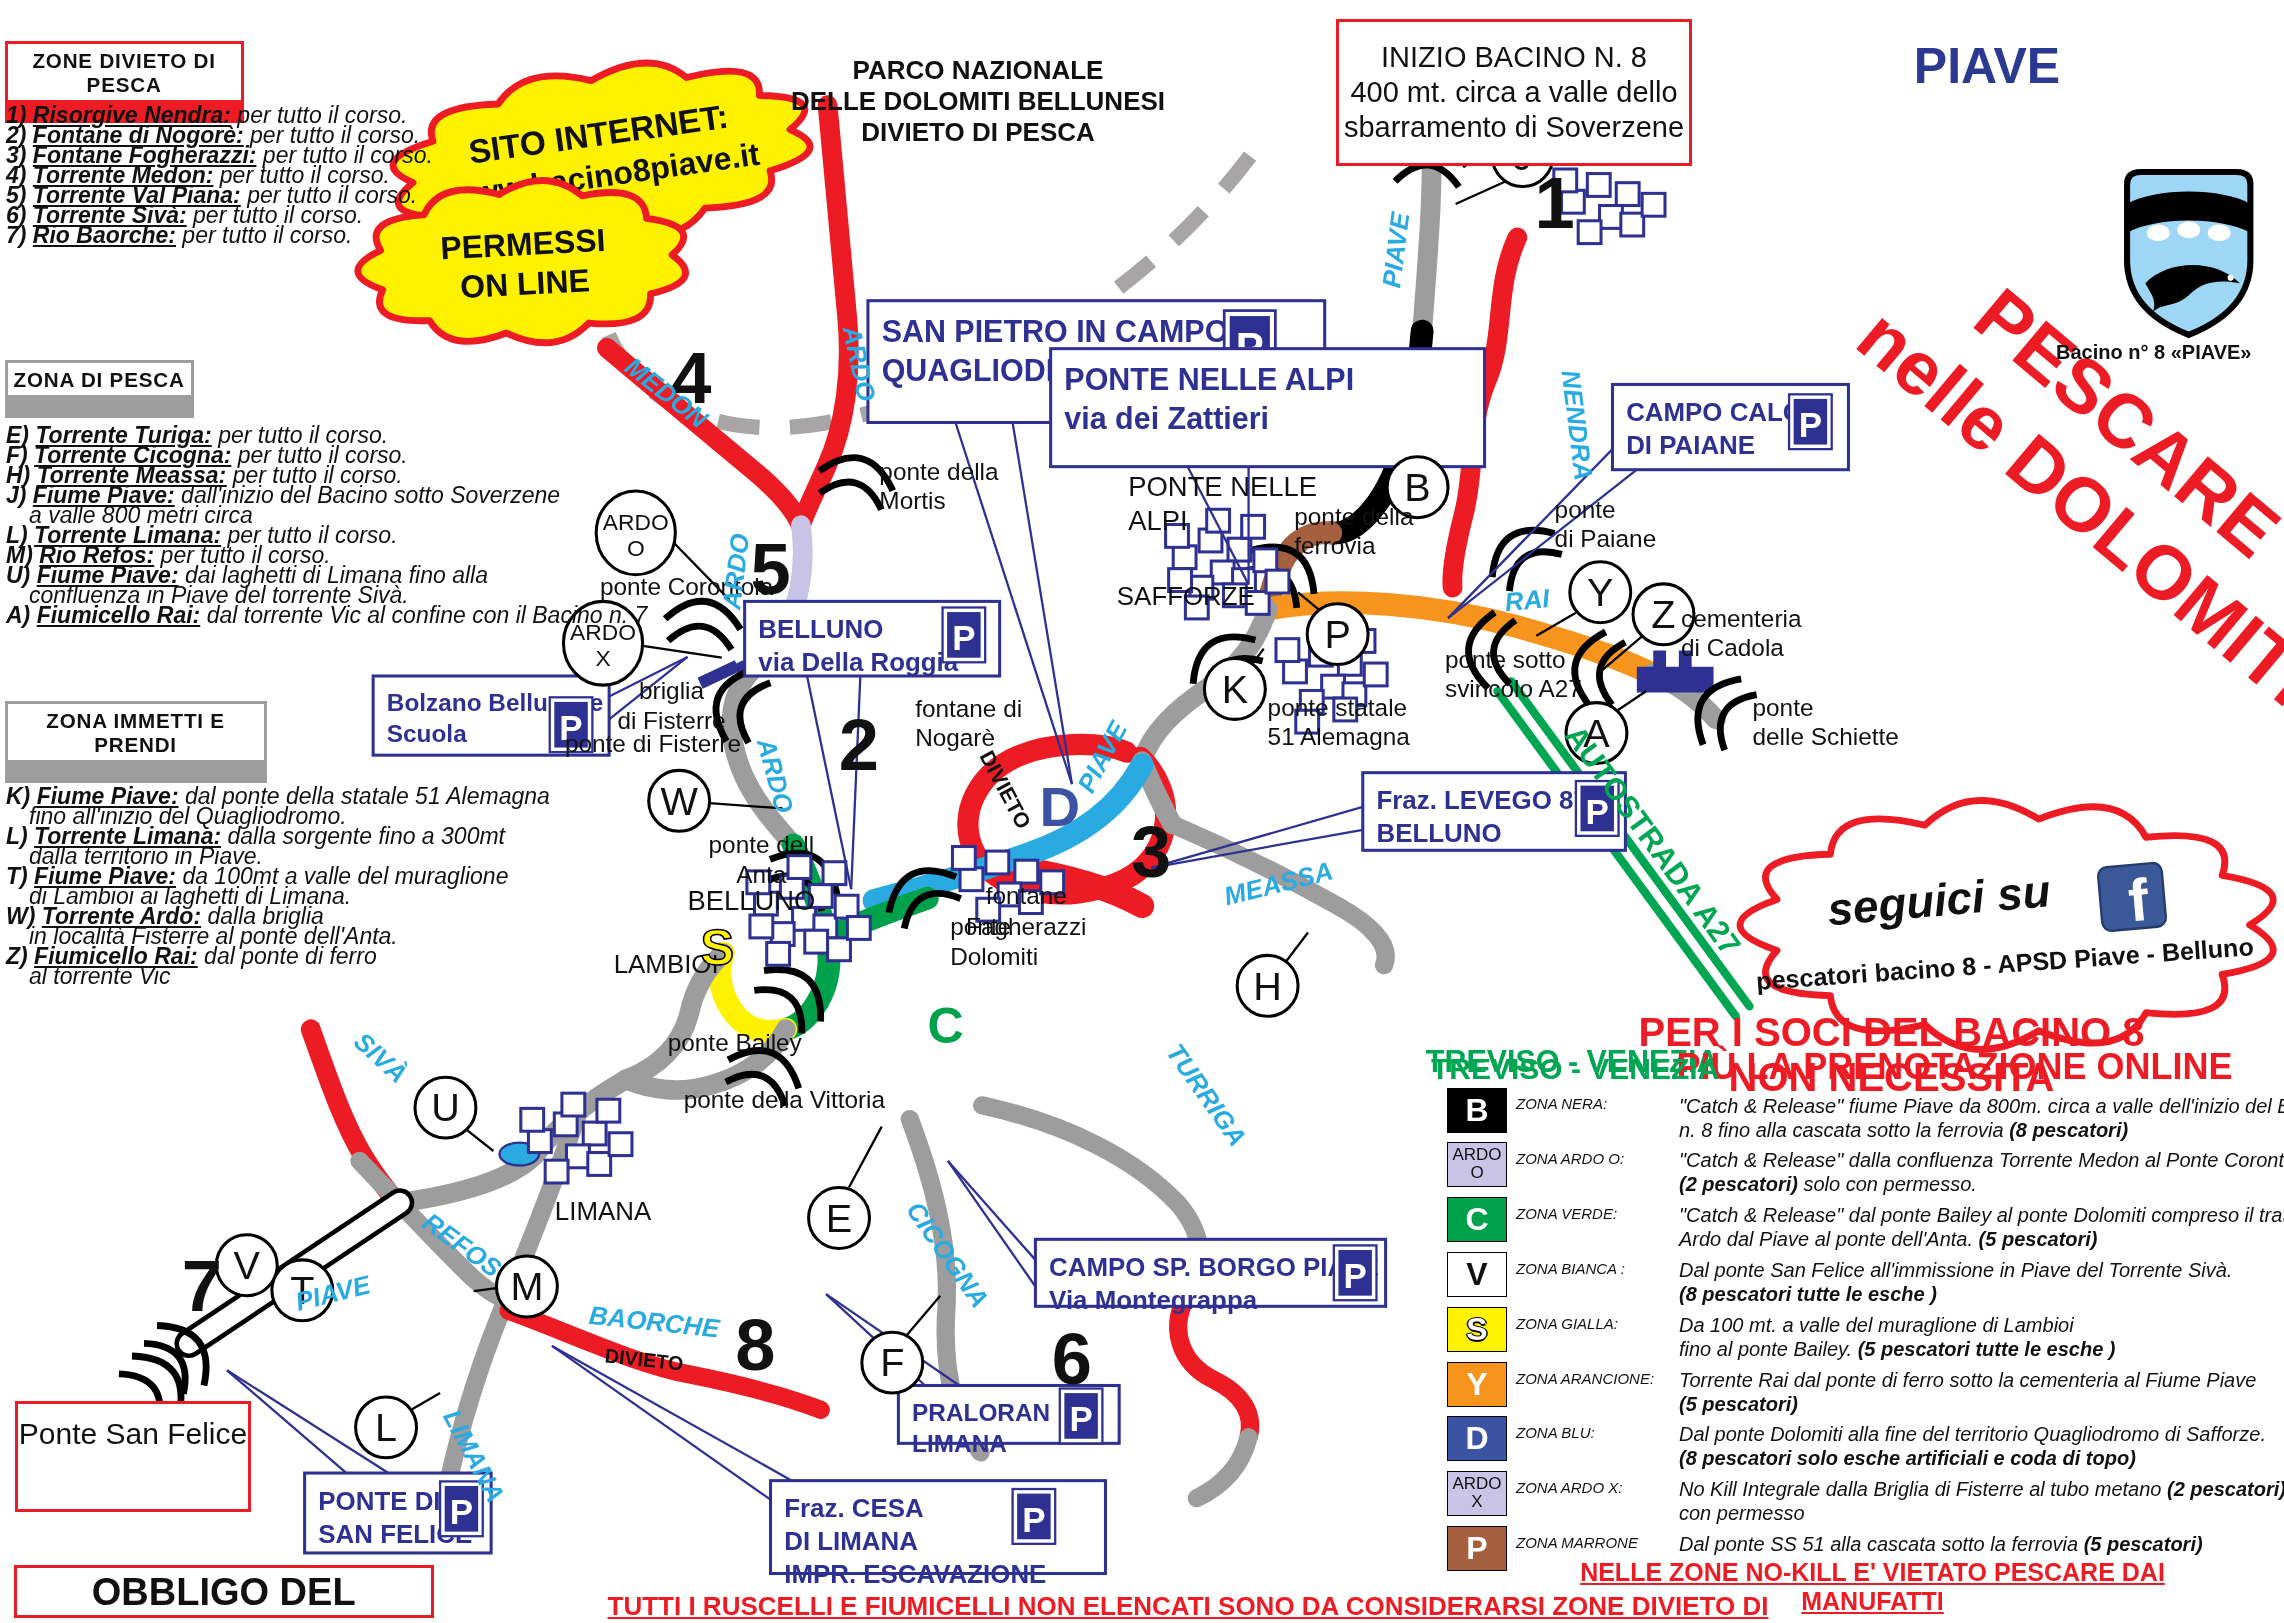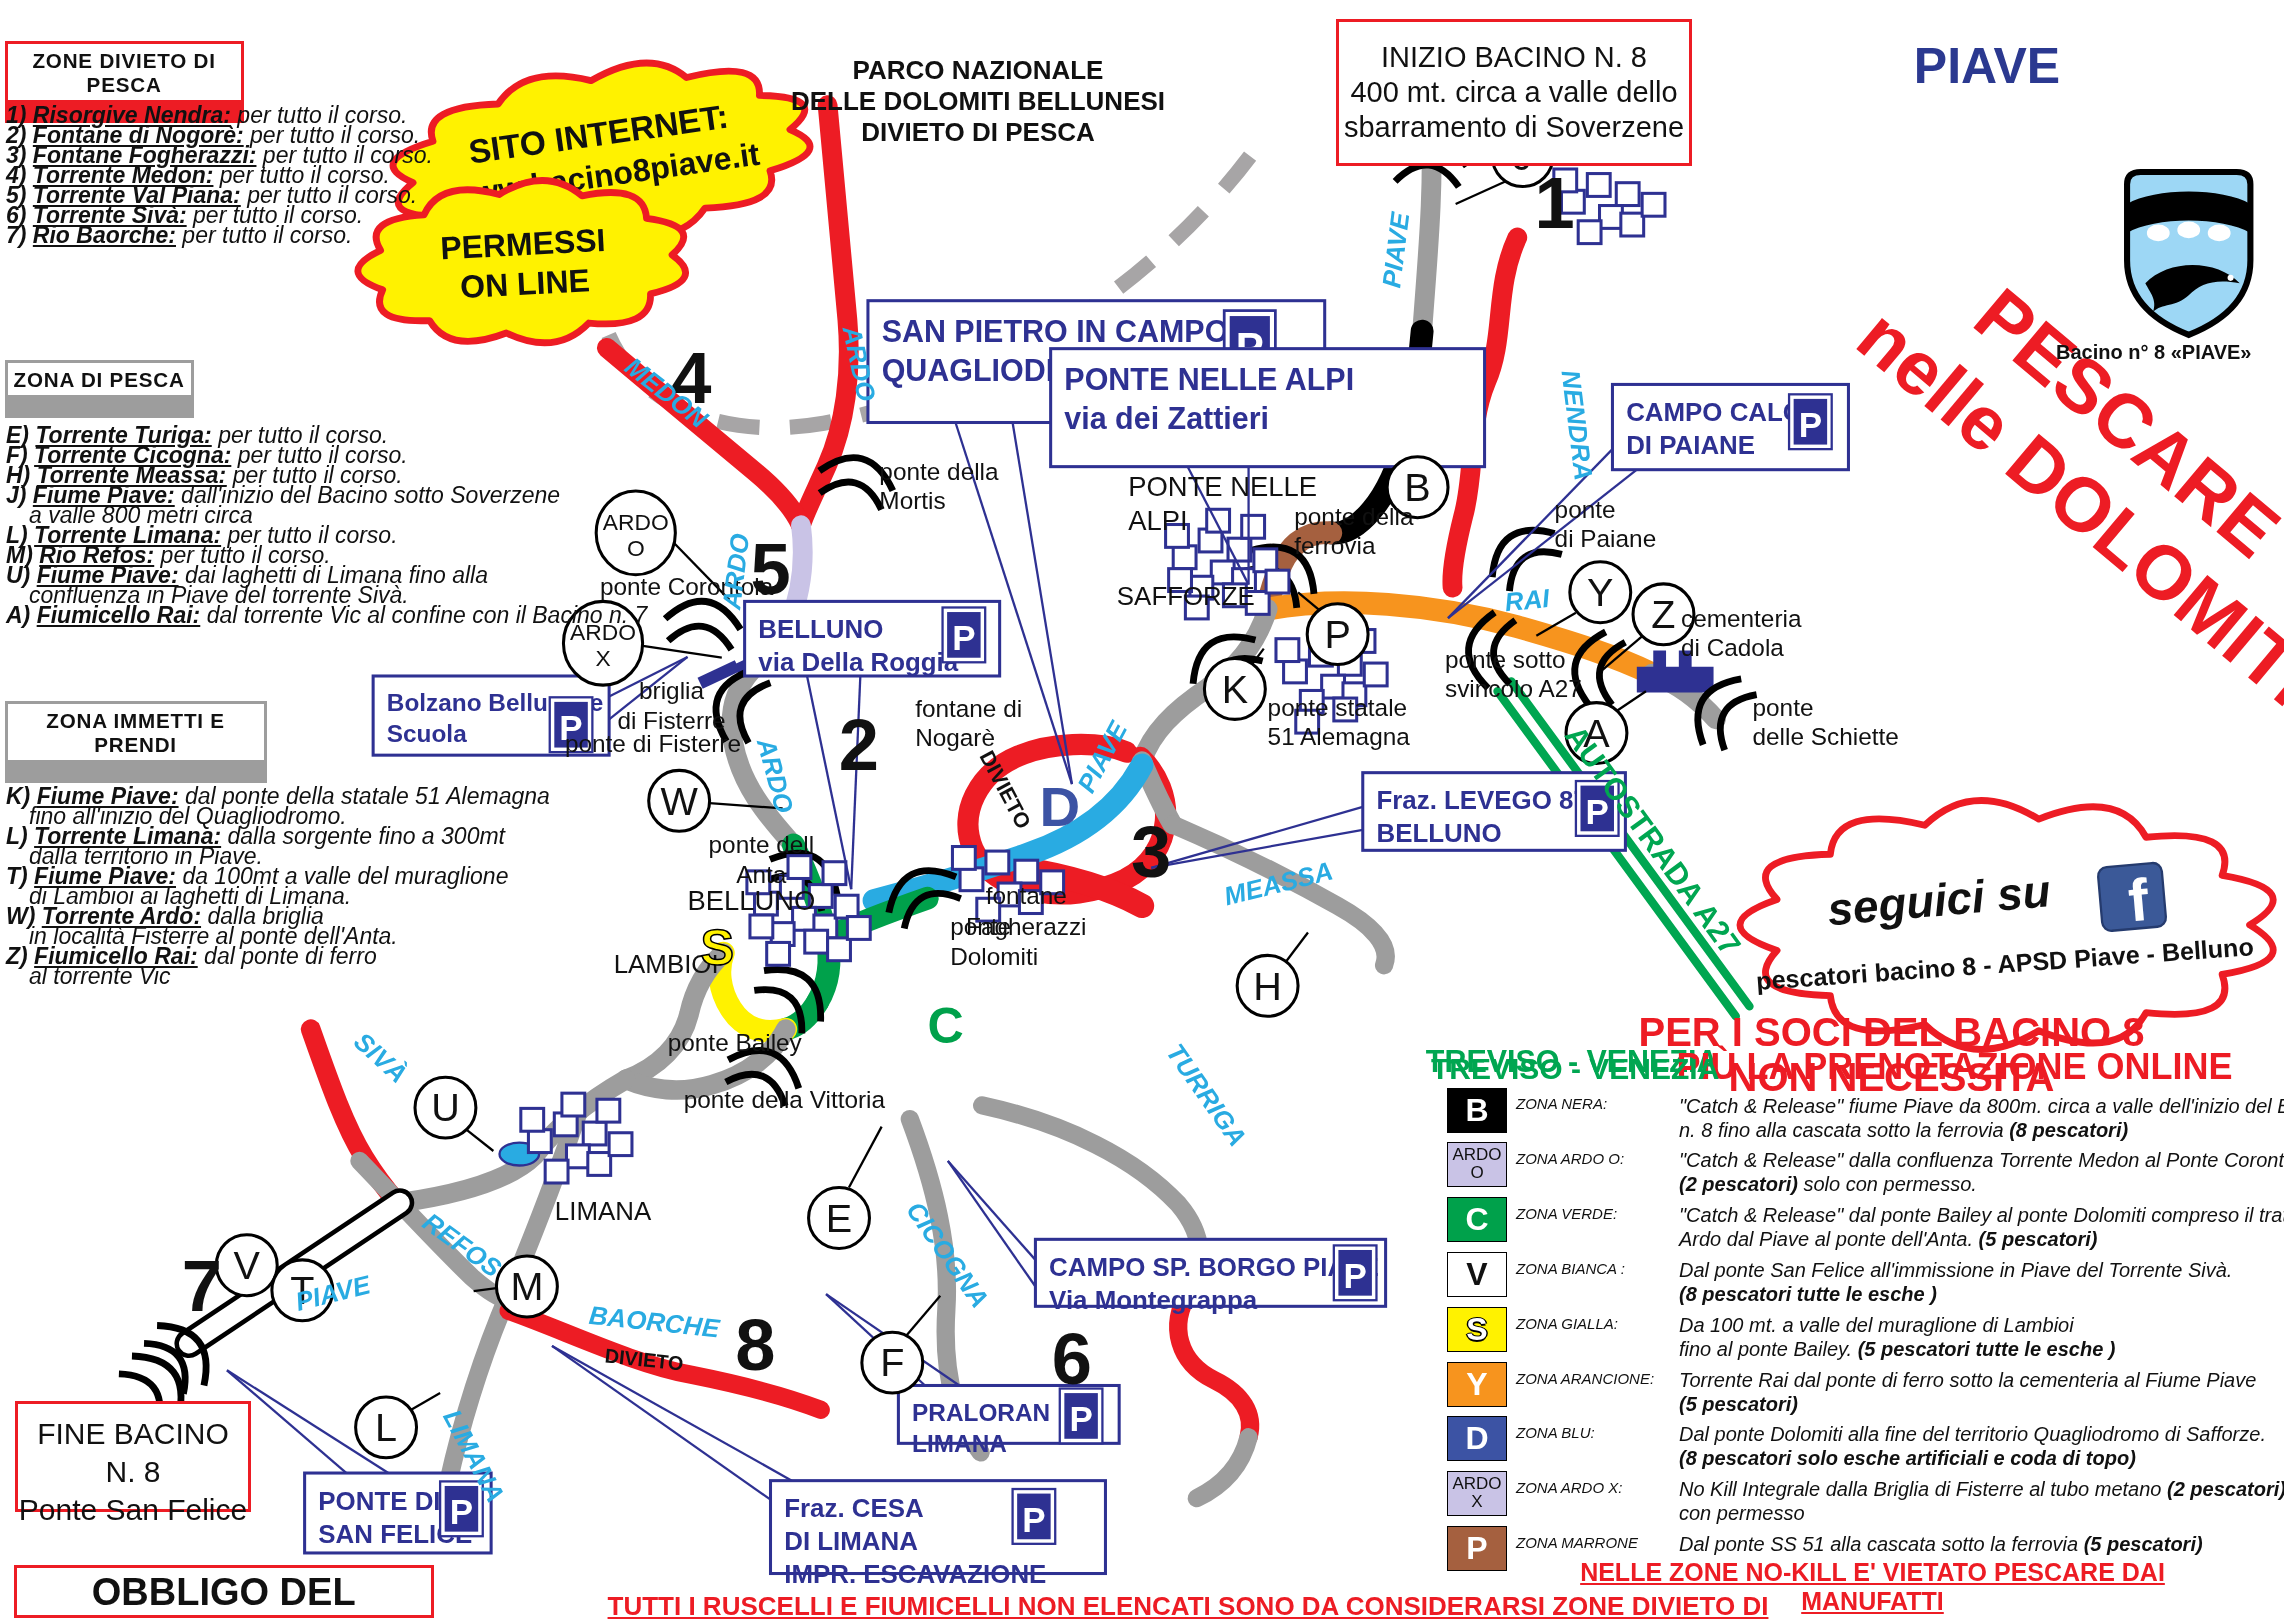--- a/index.html
+++ b/index.html
@@ -712,17 +712,16 @@
       <div class="llab">ZONA MARRONE</div>
       <div class="ldesc">
         <div><span>Dal ponte SS 51 alla cascata sotto la ferrovia </span><b>(5 pescatori)</b><span></span></div>
       </div>
     </div>
   </div>
 <div class="abs bigred underl" style="left:1568px;top:1558px;width:609px;font-size:25px">NELLE ZONE NO-KILL E' VIETATO PESCARE DAI MANUFATTI</div>
 <div class="abs bigred underl" style="left:594px;top:1591px;width:1188px;font-size:26px">TUTTI I RUSCELLI E FIUMICELLI NON ELENCATI SONO DA CONSIDERARSI ZONE DIVIETO DI PESCA.</div>
 
 <div class="abs redbox" style="left:15px;top:1401px;width:230px;height:94px;padding-top:10.7px;font-size:30px;line-height:38px">
-  <div>FINE BACINO N. 8</div>
   <div>Ponte San Felice</div>
 </div>
 <div class="abs redbox" style="left:13.7px;top:1565px;width:414px;height:47px;font-size:38px;line-height:49px;font-weight:bold">OBBLIGO DEL GUADINO</div>
 
 
 </body></html>

